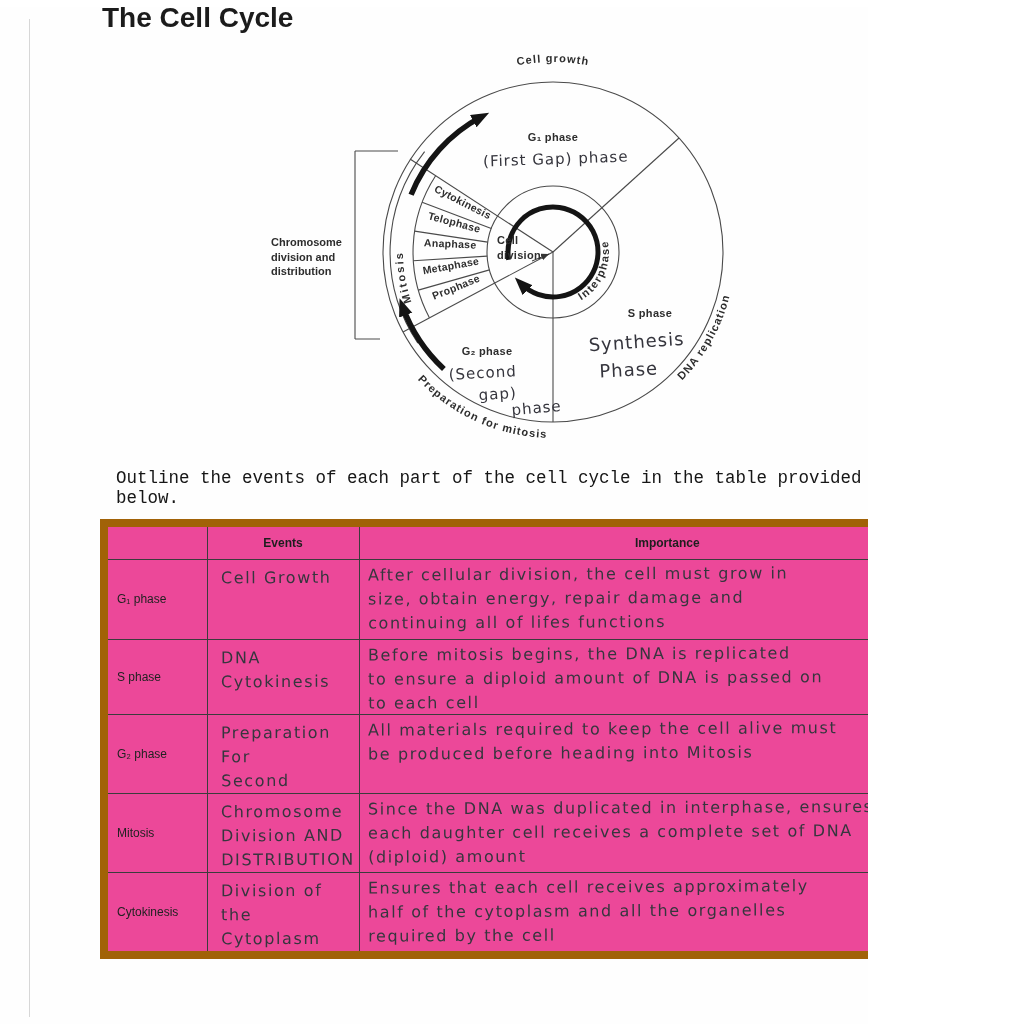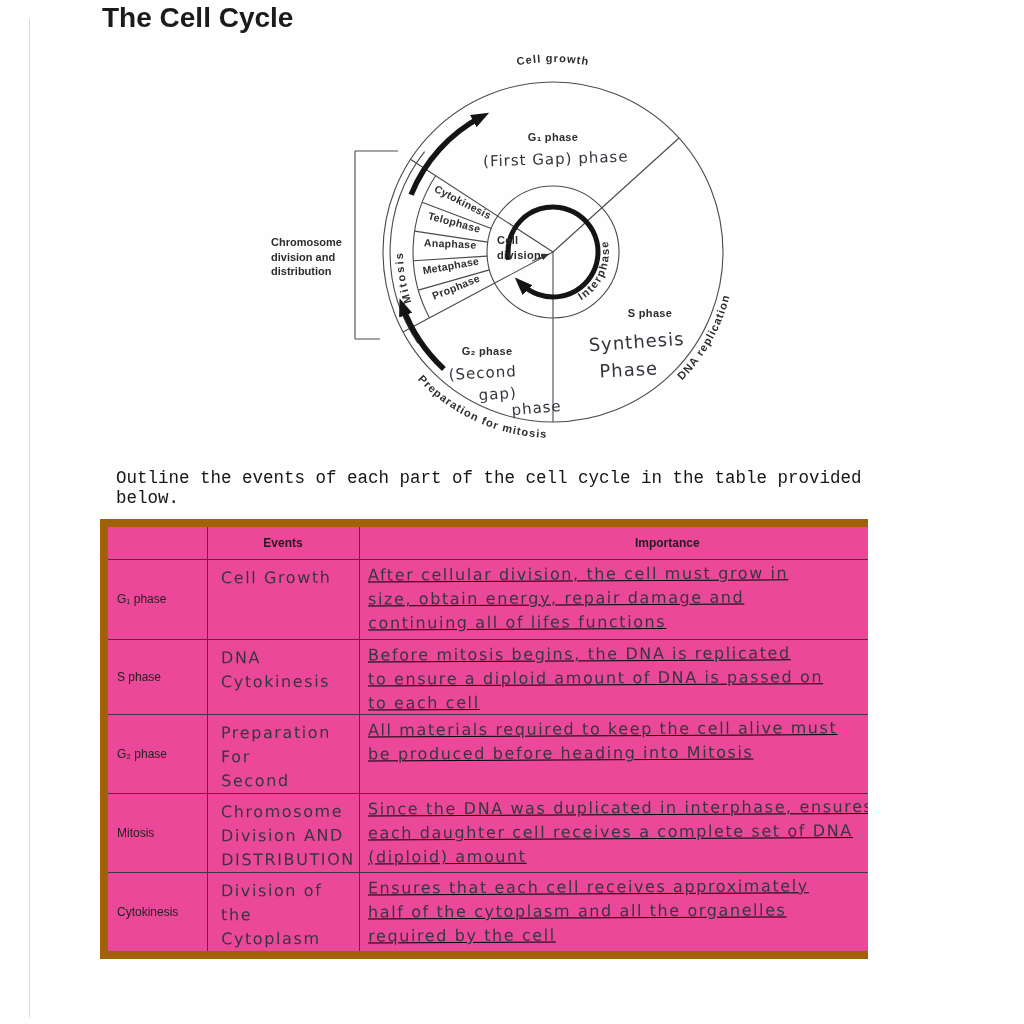--- a/index.html
+++ b/index.html
@@ -47,21 +47,21 @@
   tr.hdr    { height:36px; }
   tr.r-g1   { height:80px; }
   tr.r-s    { height:75px; }
   tr.r-g2   { height:75px; }
   tr.r-mit  { height:78px; }
   tr.r-cyt  { height:76px; }
   th.hcell  { font-size:12px; font-weight:bold; color:#1e1e1e; text-align:center; }
   td.phase-cell { vertical-align:middle; padding-left:9px;
                   font-size:12px; color:#222; }
   td.events-cell { vertical-align:top; padding:6px 4px 0 13px; }
-  td.imp-cell    { vertical-align:top; padding:2px 6px 0 8px;text-decoration:underline; }
+  td.imp-cell    { vertical-align:top; padding:2px 6px 0 8px; }
   .hw { font-family:"DejaVu Sans", sans-serif; color:#36363e;
         font-size:16px; letter-spacing:1.6px; line-height:1.5;
         white-space:pre-line; transform:rotate(-0.3deg); }
   .pagenum { position:absolute; left:955px; top:980px; font-size:9px; color:#9a9a9a; }
 </style>
 </head>
 <body>
 
 <div class="page">
 

